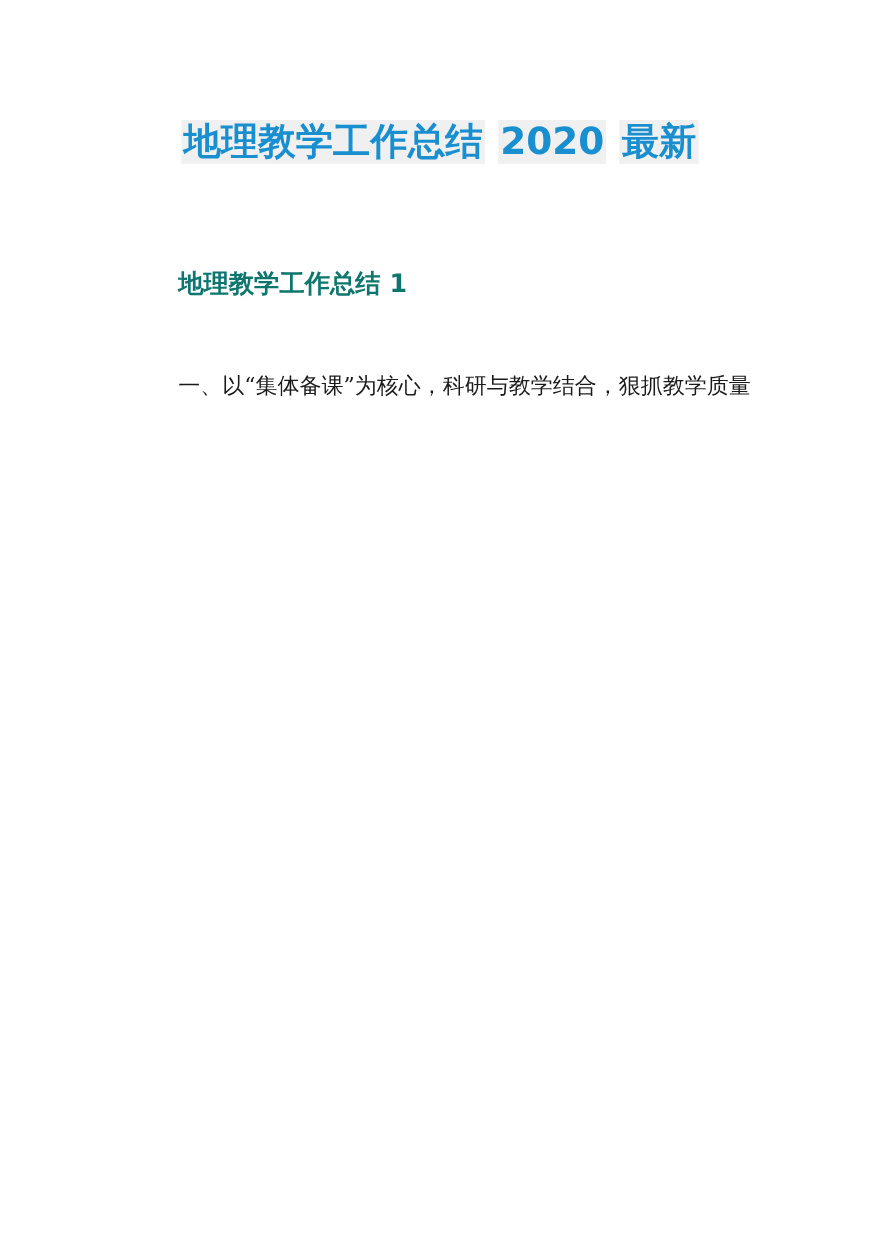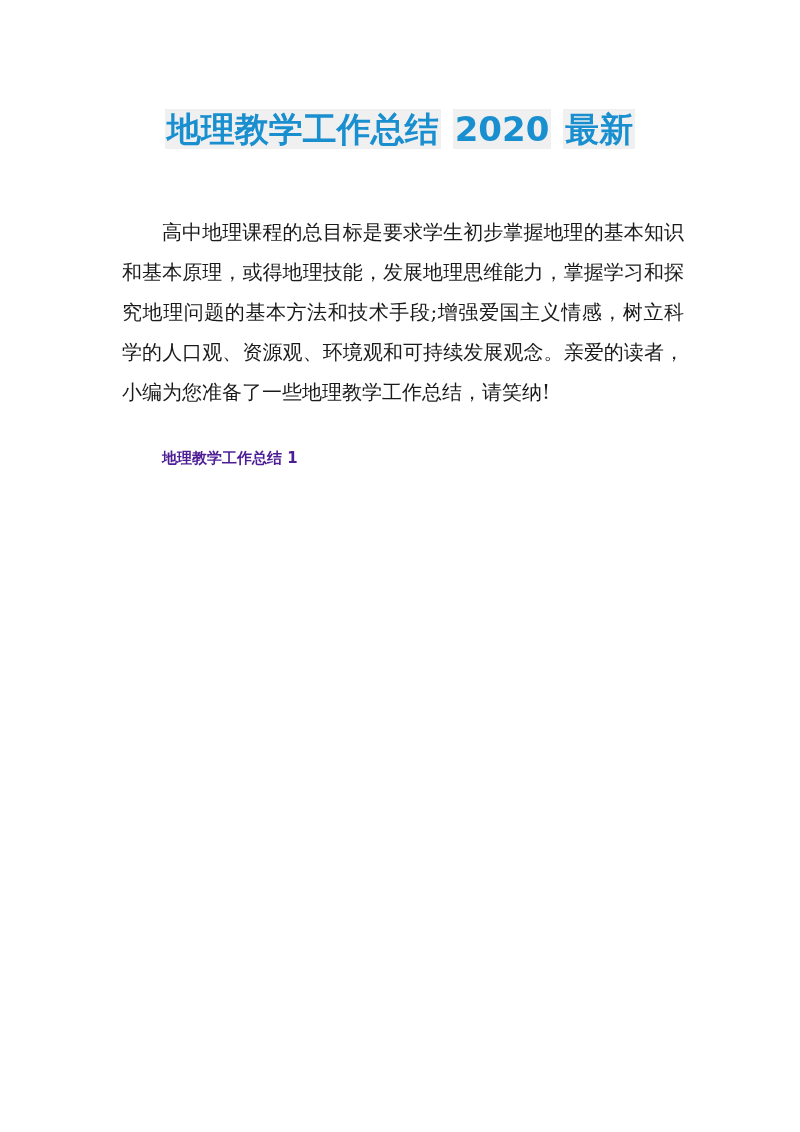--- a/index.html
+++ b/index.html
@@ -8,33 +8,33 @@
     .title-wrap { position: absolute; top: 104px; left: 0; width: 800px; text-align: center; }
     .title { display: inline-block; font-family: "DejaVu Sans", "Liberation Sans", sans-serif;
              font-weight: bold; font-size: 34px; color: #1a8fd0; letter-spacing: 0px;
              line-height: 50px; }
     .title span { background: #f0f0f0; padding: 0 2px; }
     .content { position: absolute; top: 212px; left: 122px; width: 562px; }
     p { margin: 0; font-size: 20px; line-height: 40px; text-align: justify; }
     p.indent { text-indent: 40px; }
     .gap { height: 26px; }
     h2 { margin: 0; padding-left: 40px; font-family: "DejaVu Sans", "Liberation Sans", sans-serif;
-         font-weight: bold; font-size: 15px; line-height: 40px; color: #4c1d95; }
+         font-weight: bold; font-size: 23px; line-height: 40px; color: #0f766e; }
   </style>
 </head>
 <body>
 
 <div class="title-wrap">
   <div class="title">
     <span>地理教学工作总结</span>
     <span>2020</span>
     <span>最新</span>
   </div>
 </div>
 
 <div class="content">
-  <p class="indent">高中地理课程的总目标是要求学生初步掌握地理的基本知识和基本原理，或得地理技能，发展地理思维能力，掌握学习和探究地理问题的基本方法和技术手段;增强爱国主义情感，树立科学的人口观、资源观、环境观和可持续发展观念。亲爱的读者，小编为您准备了一些地理教学工作总结，请笑纳!</p>
   <div class="gap"></div>
   <h2>地理教学工作总结 1</h2>
   <div class="gap"></div>
   <div class="gap"></div>
+  <p class="indent">一、以“集体备课”为核心，科研与教学结合，狠抓教学质量</p>
   <div class="gap"></div>
 </div>
 
 </body></html>

